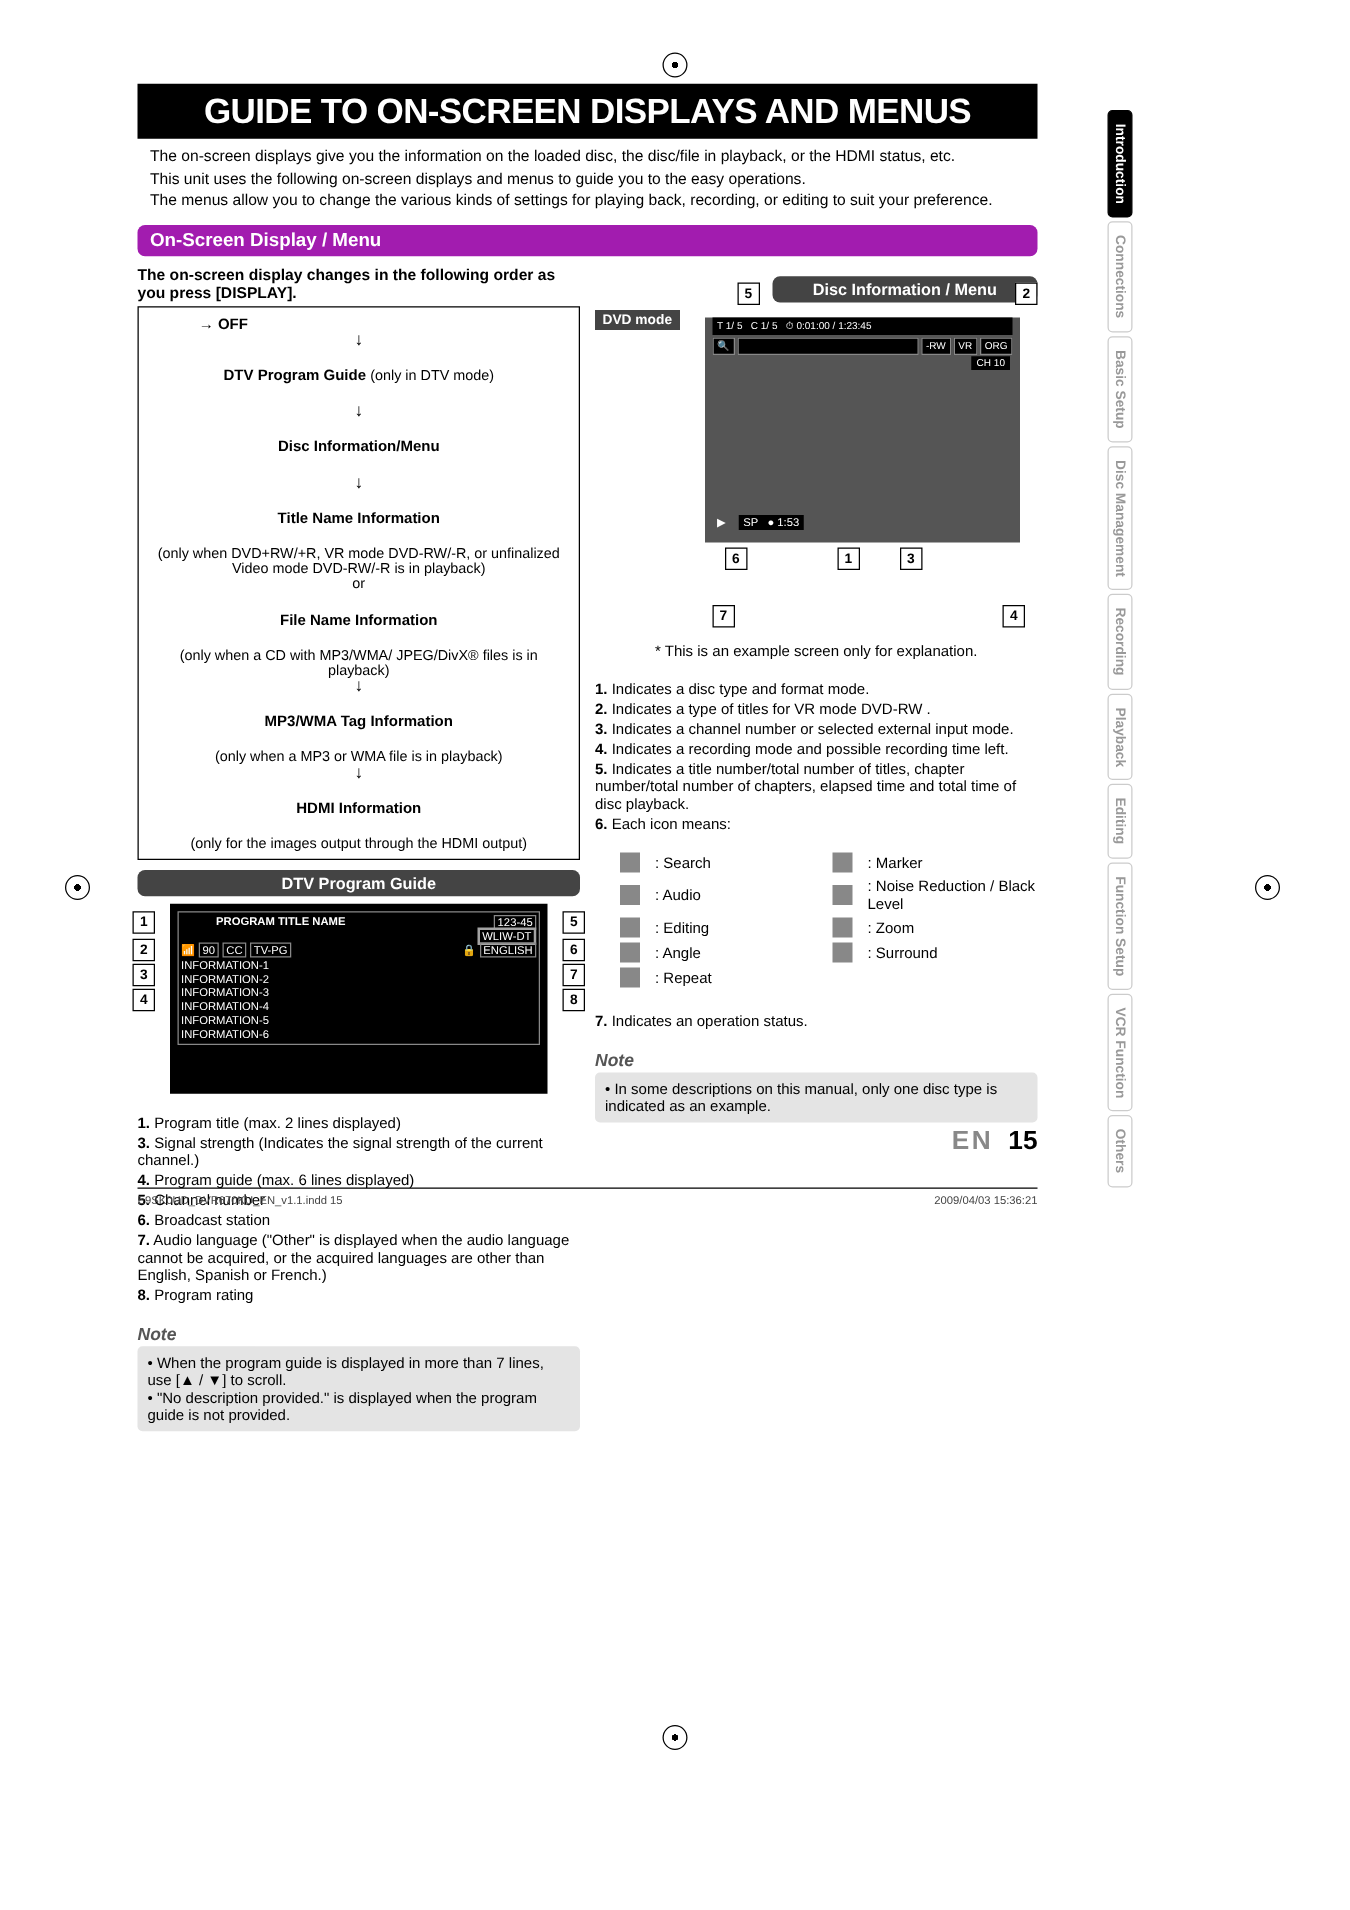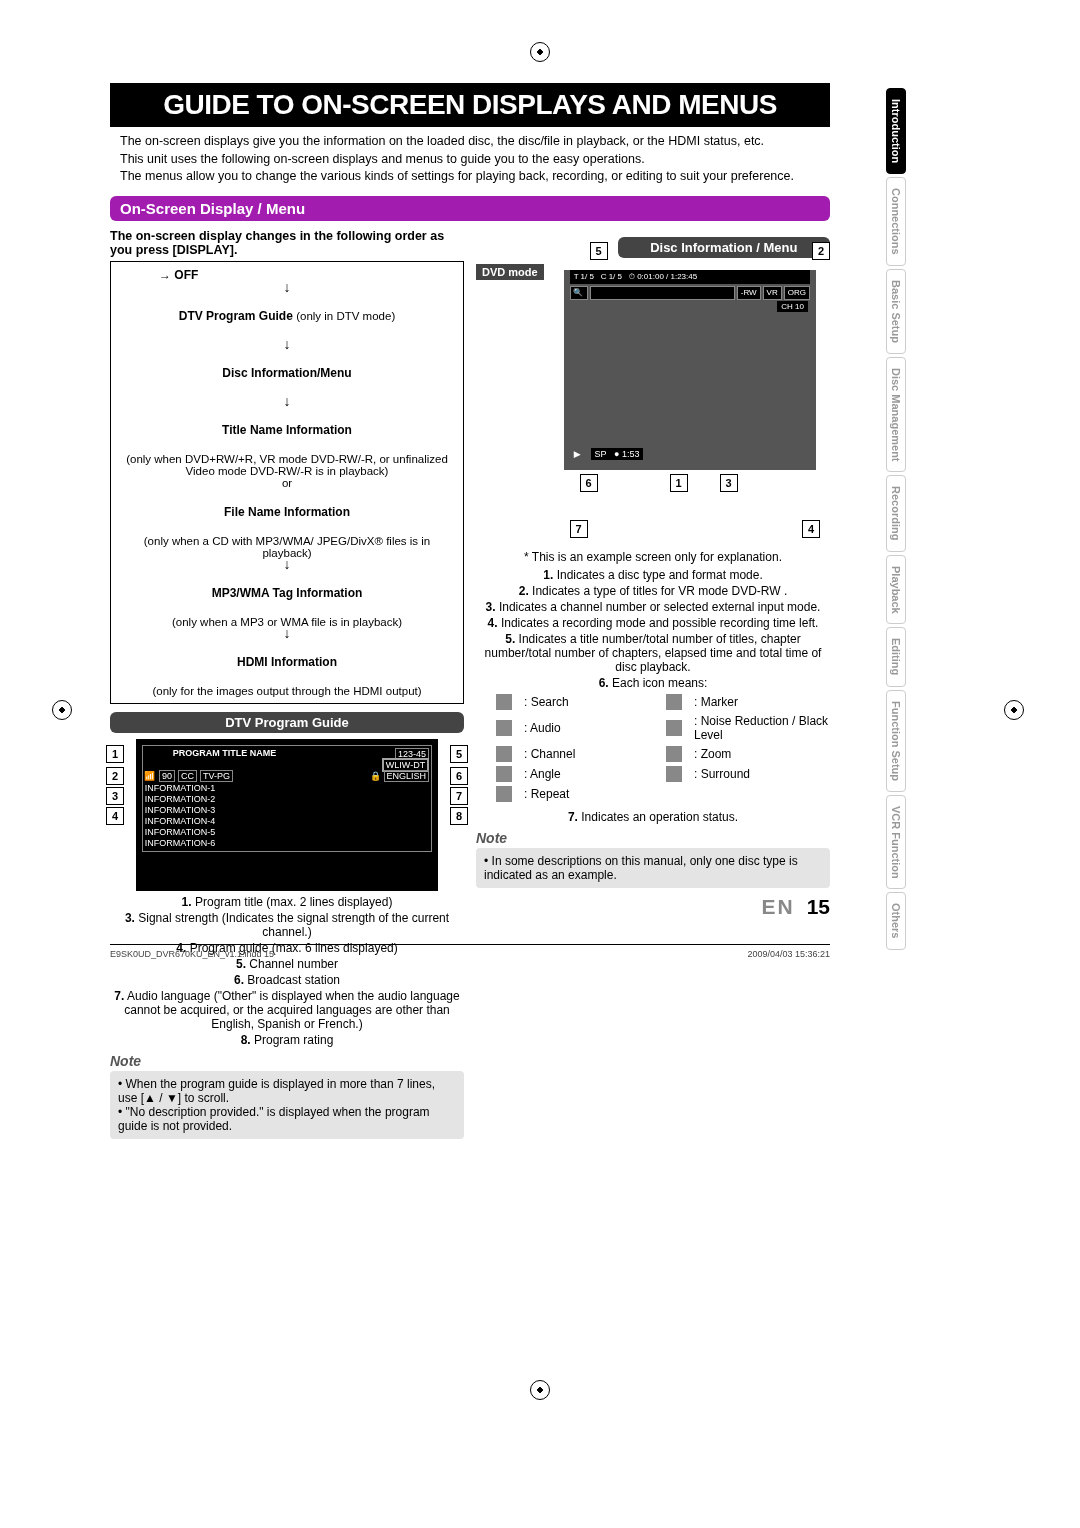--- a/index.html
+++ b/index.html
@@ -9,21 +9,21 @@
     background: #fff;
     width: 1080px;
     height: 1528px;
     position: relative;
     color: #000;
     font-size: 13px;
   }
   .page {
     position: absolute;
     left: 110px;
-    top: 83px;
+    top: 67px;
     width: 720px;
   }
   .main-title {
     background: #000;
     color: #fff;
     font-size: 28px;
     font-weight: bold;
     text-align: center;
     padding: 6px 4px;
     letter-spacing: -0.5px;
@@ -99,43 +99,42 @@
     font-size: 11px;
     width: 16px;
     height: 16px;
     display: flex;
     align-items: center;
     justify-content: center;
   }
   .dtv-wrap { position: relative; margin-top: 4px; }
   .list {
     font-size: 12px;
-    margin: 4px 0;
+    margin: 16px 0;
     padding-left: 0;
-    text-align: center;
   }
   .list .li { margin: 2px 0; }
   .note-head {
     font-style: italic;
     font-weight: bold;
     color: #555;
     font-size: 14px;
     margin: 6px 0 2px 0;
   }
   .note-box {
     background: #e4e4e4;
     border-radius: 4px;
     padding: 6px 8px;
     font-size: 12px;
   }
   .dvd-preview {
     background: #555;
     width: 90%;
     margin: 4px auto 0 auto;
-    height: 200px;
+    height: 180px;
     position: relative;
     color: #fff;
     font-size: 8px;
   }
   .dvd-top-bar {
     background: #000;
     margin: 6px 6px 0 6px;
     padding: 2px 4px;
     font-size: 8px;
     display: flex;
@@ -414,21 +413,21 @@
       <div class="icon-grid">
         <div class="icon-box"></div>
           <div>: Search</div>
         <div class="icon-box"></div>
           <div>: Marker</div>
         <div class="icon-box"></div>
           <div>: Audio</div>
         <div class="icon-box"></div>
           <div>: Noise Reduction / Black Level</div>
         <div class="icon-box"></div>
-          <div>: Channel</div>
+          <div>: Editing</div>
         <div class="icon-box"></div>
           <div>: Zoom</div>
         <div class="icon-box"></div>
           <div>: Angle</div>
         <div class="icon-box"></div>
           <div>: Surround</div>
         <div class="icon-box"></div>
           <div>: Repeat</div>
         <div></div>
           <div></div>

